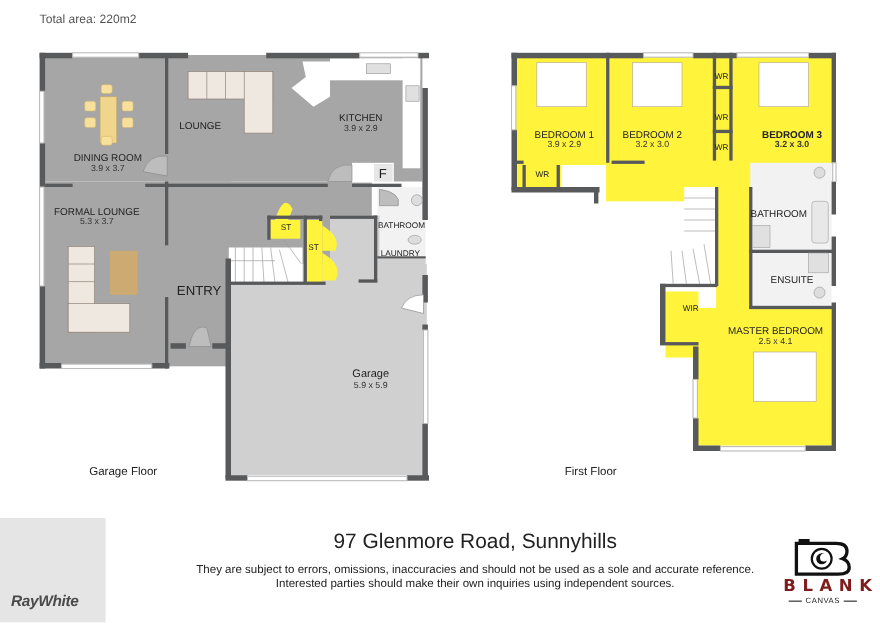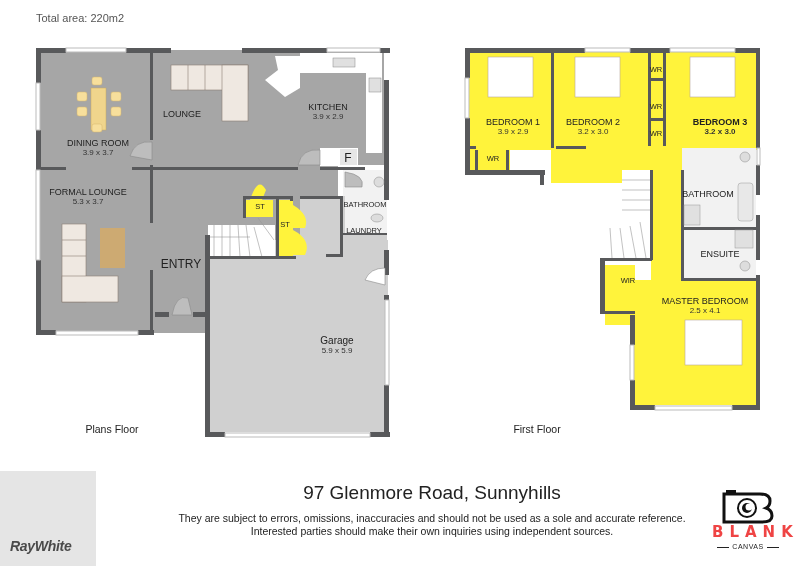--- a/index.html
+++ b/index.html
@@ -10,21 +10,21 @@
   .plan { position: absolute; left: 0; top: 0; width: 800px; height: 460px; }
   .room-label { position: absolute; font-size: 9px; color: #222; text-align: center; line-height: 1; white-space: nowrap; transform: translateX(-50%); }
   .room-dim { display: block; font-size: 8px; color: #333; margin-top: 1px; }
   .small-label { font-size: 7.5px; }
   .floor-label { position: absolute; font-size: 10.5px; color: #222; transform: translateX(-50%); white-space: nowrap; }
   .raywhite { position: absolute; left: 0; top: 471px; width: 96px; height: 95px; background: #e5e5e5; }
   .raywhite-text { position: absolute; left: 10px; bottom: 12px; font-size: 14px; font-weight: bold; font-style: italic; color: #4a4a4a; letter-spacing: -0.3px; }
   .address { position: absolute; left: 432px; top: 482px; transform: translateX(-50%); font-size: 19px; color: #222; white-space: nowrap; }
   .disclaimer { position: absolute; left: 432px; top: 512px; transform: translateX(-50%); width: 560px; text-align: center; font-size: 10.5px; line-height: 13px; color: #222; }
   .bc-logo { position: absolute; left: 712px; top: 484px; width: 70px; height: 70px; }
-  .bc-word { position: absolute; left: 712px; top: 523px; width: 72px; text-align: center; font-size: 15px; font-weight: bold; letter-spacing: 6px; color: #ef4444; font-family: "DejaVu Sans", sans-serif; }
+  .bc-word { position: absolute; left: 712px; top: 523px; width: 72px; text-align: center; font-size: 15px; font-weight: bold; letter-spacing: 6px; color: #7f1d1d; font-family: "DejaVu Sans", sans-serif; }
   .bc-sub { position: absolute; left: 712px; top: 543px; width: 72px; text-align: center; font-size: 7px; color: #222; letter-spacing: 0.5px; }
   .bc-sub:before, .bc-sub:after { content: ""; display: inline-block; width: 12px; height: 1px; background: #222; vertical-align: middle; margin: 0 3px; }
 </style>
 </head>
 <body>
 
 <div class="abs total-area">Total area: 220m2</div>
 
 <svg class="plan" viewBox="0 0 800 460" width="800" height="460">
 
@@ -255,21 +255,21 @@
 <div class="room-label" style="left:720px; top:118px;font-weight:bold;"><span>BEDROOM 3</span><span class="room-dim">3.2 x 3.0</span></div>
 <div class="room-label small-label" style="left:656px; top:66px;"><span>WR</span></div>
 <div class="room-label small-label" style="left:656px; top:103px;"><span>WR</span></div>
 <div class="room-label small-label" style="left:656px; top:130px;"><span>WR</span></div>
 <div class="room-label small-label" style="left:493px; top:155px;"><span>WR</span></div>
 <div class="room-label" style="left:708px; top:190px;"><span>BATHROOM</span></div>
 <div class="room-label" style="left:720px; top:250px;"><span>ENSUITE</span></div>
 <div class="room-label small-label" style="left:628px; top:277px;text-align:right;"><span>WIR</span></div>
 <div class="room-label" style="left:705px; top:297px;"><span>MASTER BEDROOM</span><span class="room-dim">2.5 x 4.1</span></div>
 
-<div class="floor-label" style="left:112px; top:423px;">Plans Floor</div>
+<div class="floor-label" style="left:112px; top:423px;">Garage Floor</div>
 <div class="floor-label" style="left:537px; top:423px;">First Floor</div>
 
 <div class="raywhite">
   <span class="raywhite-text">RayWhite</span>
 </div>
 
 <div class="address">97 Glenmore Road, Sunnyhills</div>
 
 <div class="disclaimer">
   <div>They are subject to errors, omissions, inaccuracies and should not be used as a sole and accurate reference.</div>

